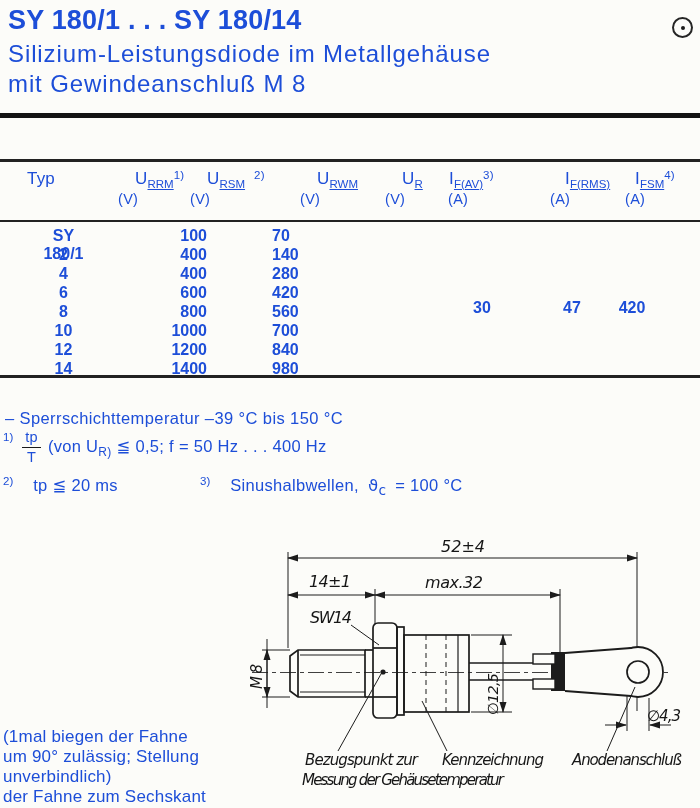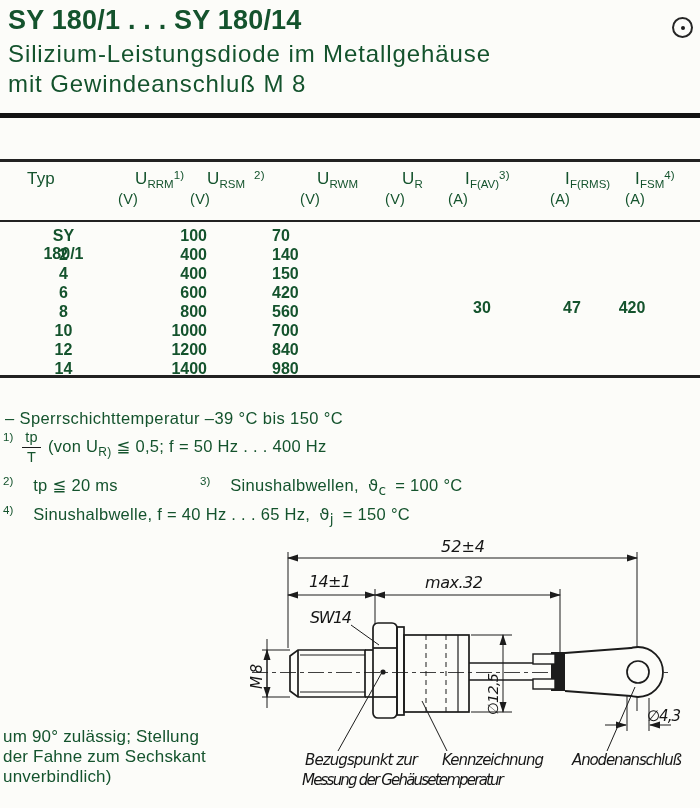--- a/index.html
+++ b/index.html
@@ -1,35 +1,35 @@
 <!DOCTYPE html>
 <html><head>
 <meta charset="utf-8">
 <style>
   html,body{margin:0;padding:0;background:#ffffff;}
   .page{
     position:relative;width:700px;height:808px;overflow:hidden;
-    background:#fcfcf9;color:#14532d;
+    background:#fcfcf9;color:#1d4ed8;
     font-family:"Liberation Sans",sans-serif;
     -webkit-font-smoothing:antialiased;
   }
   
   .title{position:absolute;left:8px;top:5px;font-size:27px;font-weight:700;letter-spacing:.2px;white-space:nowrap;}
   .corner-icon{position:absolute;left:672px;top:17px;width:17px;height:17px;border:2px solid #252525;border-radius:50%;}
   .corner-icon .dot{position:absolute;left:50%;top:50%;width:4px;height:4px;margin:-2px 0 0 -2px;background:#1b1b1b;border-radius:50%;}
   .subtitle{position:absolute;left:8px;font-size:24px;font-weight:400;letter-spacing:.9px;white-space:nowrap;}
   .sub1{top:40px;} .sub2{top:70px;}
   .rule{position:absolute;left:0;top:113px;width:700px;height:5px;background:#131313;}
   
   .tline{position:absolute;left:0;width:700px;background:#222;}
   .tl-top{top:159px;height:3px;}
   .tl-mid{top:220px;height:2px;}
   .tl-bot{top:375px;height:3px;}
   .th{position:absolute;top:169px;font-size:17px;letter-spacing:.2px;white-space:nowrap;margin-left:17px;}
-  .th sub{font-size:11.5px;vertical-align:-4px;letter-spacing:0;}
+  .th sub{font-size:11.5px;vertical-align:-4px;letter-spacing:0;text-decoration:underline;}
   .th sup{font-size:11.5px;vertical-align:5px;}
   .th sup.gap{margin-left:9px;}
   .tu{position:absolute;top:191px;font-size:14.5px;letter-spacing:.3px;}
   .trow{position:absolute;left:0;width:700px;height:19px;font-size:16px;font-weight:700;}
   .c-typ{position:absolute;left:4px;width:65px;text-align:center;padding-left:27px;}
   .c-v1{position:absolute;left:140px;width:67px;text-align:right;}
   .c-v2{position:absolute;left:272px;width:67px;text-align:left;}
   .c-sh{position:absolute;top:299px;width:44px;text-align:center;font-size:16px;font-weight:700;}
   .sh-av{left:460px;} .sh-rms{left:550px;} .sh-fsm{left:610px;}
   
@@ -66,21 +66,21 @@
   <div class="rule"></div>
 
   <div>
     <div class="tline tl-top"></div>
 
     <div class="th" style="left:10px">Typ</div>
     <div class="th" style="left:118px"><span>U</span><sub>RRM</sub><sup>1)</sup></div>
     <div class="th" style="left:190px"><span>U</span><sub>RSM</sub><sup class="gap">2)</sup></div>
     <div class="th" style="left:300px"><span>U</span><sub>RWM</sub></div>
     <div class="th" style="left:385px"><span>U</span><sub>R</sub></div>
-    <div class="th" style="left:448px"><span>I</span><sub>F(AV)</sub><sup>3)</sup></div>
+    <div class="th" style="left:432px"><span>I</span><sub>F(AV)</sub><sup>3)</sup></div>
     <div class="th" style="left:548px"><span>I</span><sub>F(RMS)</sub></div>
     <div class="th" style="left:618px"><span>I</span><sub>FSM</sub><sup>4)</sup></div>
 
     <div class="tu" style="left:118px">(V)</div>
     <div class="tu" style="left:190px">(V)</div>
     <div class="tu" style="left:300px">(V)</div>
     <div class="tu" style="left:385px">(V)</div>
     <div class="tu" style="left:448px">(A)</div>
     <div class="tu" style="left:550px">(A)</div>
     <div class="tu" style="left:625px">(A)</div>
@@ -93,21 +93,21 @@
         <span class="c-v2">70</span>
       </div>
     <div class="trow" style="top:246px">
         <span class="c-typ">2</span>
         <span class="c-v1">400</span>
         <span class="c-v2">140</span>
       </div>
     <div class="trow" style="top:265px">
         <span class="c-typ">4</span>
         <span class="c-v1">400</span>
-        <span class="c-v2">150</span>
+        <span class="c-v2">280</span>
       </div>
     <div class="trow" style="top:284px">
         <span class="c-typ">6</span>
         <span class="c-v1">600</span>
         <span class="c-v2">420</span>
       </div>
     <div class="trow" style="top:303px">
         <span class="c-typ">8</span>
         <span class="c-v1">800</span>
         <span class="c-v2">560</span>
@@ -144,23 +144,20 @@
       <span class="frac-den">T</span>
     </span>
     <span class="nbody"><span>(von U</span><sub>R)</sub><span> ≦ 0,5;  f = 50 Hz . . . 400 Hz</span></span>
   </div>
 
   <div class="note-line note2">
     <sup class="marker">2)</sup><span class="ntext">tp ≦ 20 ms</span>
   </div>
   <div class="note-line note3">
     <sup class="marker">3)</sup><span class="ntext">Sinushalbwellen,</span><span class="theta"><span>ϑ</span><sub>c</sub></span><span class="tpost">= 100 °C</span>
-  </div>
-  <div class="note-line note4">
-    <sup class="marker">4)</sup><span class="ntext">Sinushalbwelle,  f = 40 Hz . . . 65 Hz,</span><span class="theta"><span>ϑ</span><sub>j</sub></span><span class="tpost">= 150 °C</span>
   </div>
 
   <svg class="drawing" width="450" height="273" viewBox="0 0 450 273">
     <defs>
       <marker id="ah" markerWidth="11" markerHeight="9" refX="10" refY="4.5" orient="auto-start-reverse" markerUnits="userSpaceOnUse">
         <path d="M0,1 L11,4.5 L0,8 Z" fill="#1c1c1c"></path>
       </marker>
     </defs>
 
     <line x1="2" y1="137.5" x2="418" y2="137.5" stroke="#2a2a2a" stroke-width="0.9" stroke-dasharray="16,4,4,4"></line>
@@ -237,18 +234,19 @@
     <text transform="translate(12,154) rotate(-90)" font-size="15" textLength="25">M8</text>
     <text transform="translate(248,180) rotate(-90)" font-size="14.5" textLength="42">∅12,5</text>
     <text x="397" y="186" font-size="15" textLength="34">∅4,3</text>
     <text x="55" y="230" font-size="15" textLength="113">Bezugspunkt zur</text>
     <text x="52" y="250" font-size="15" textLength="202">Messung der Gehäusetemperatur</text>
     <text x="192" y="230" font-size="15" textLength="102">Kennzeichnung</text>
     <text x="322" y="230" font-size="15" textLength="110">Anodenanschluß</text>
   </svg>
 
   <div class="footnote">
+    <div>(1mal biegen der Fahne</div>
     <div>um 90° zulässig; Stellung</div>
+    <div>unverbindlich)</div>
     <div>der Fahne zum Sechskant</div>
-    <div>unverbindlich)</div>
   </div>
 
 </div>
 
 </body></html>

